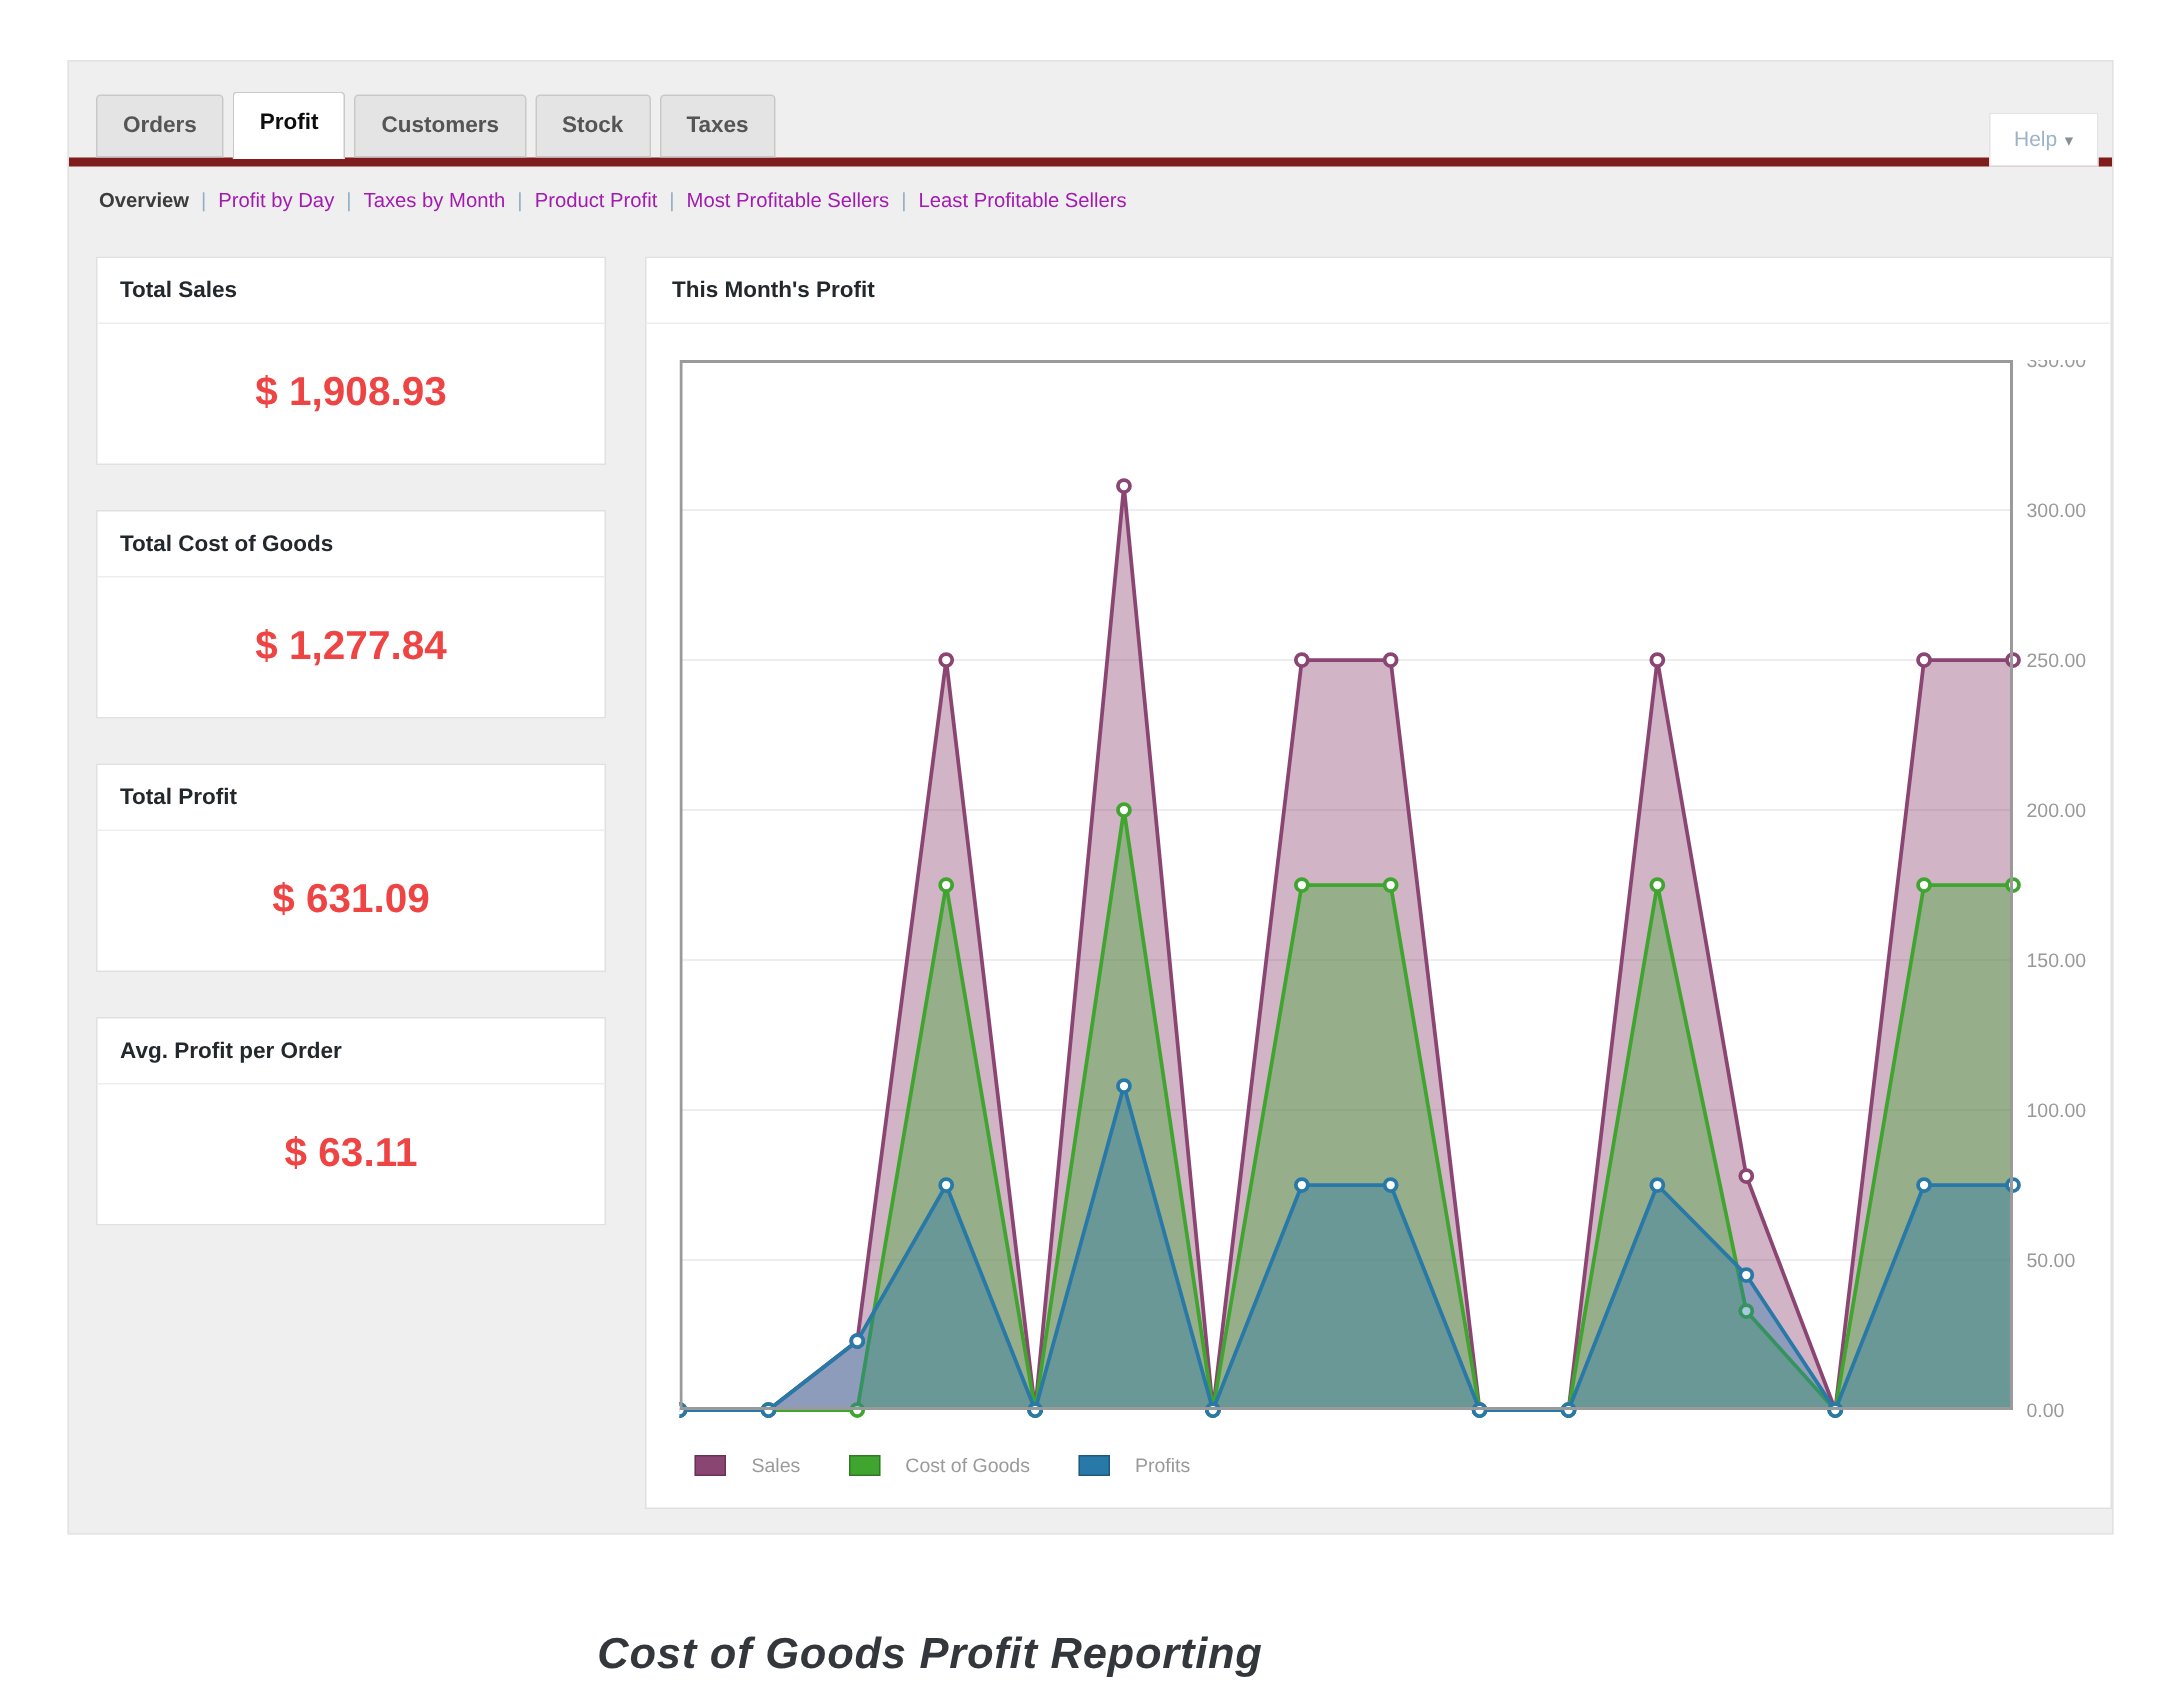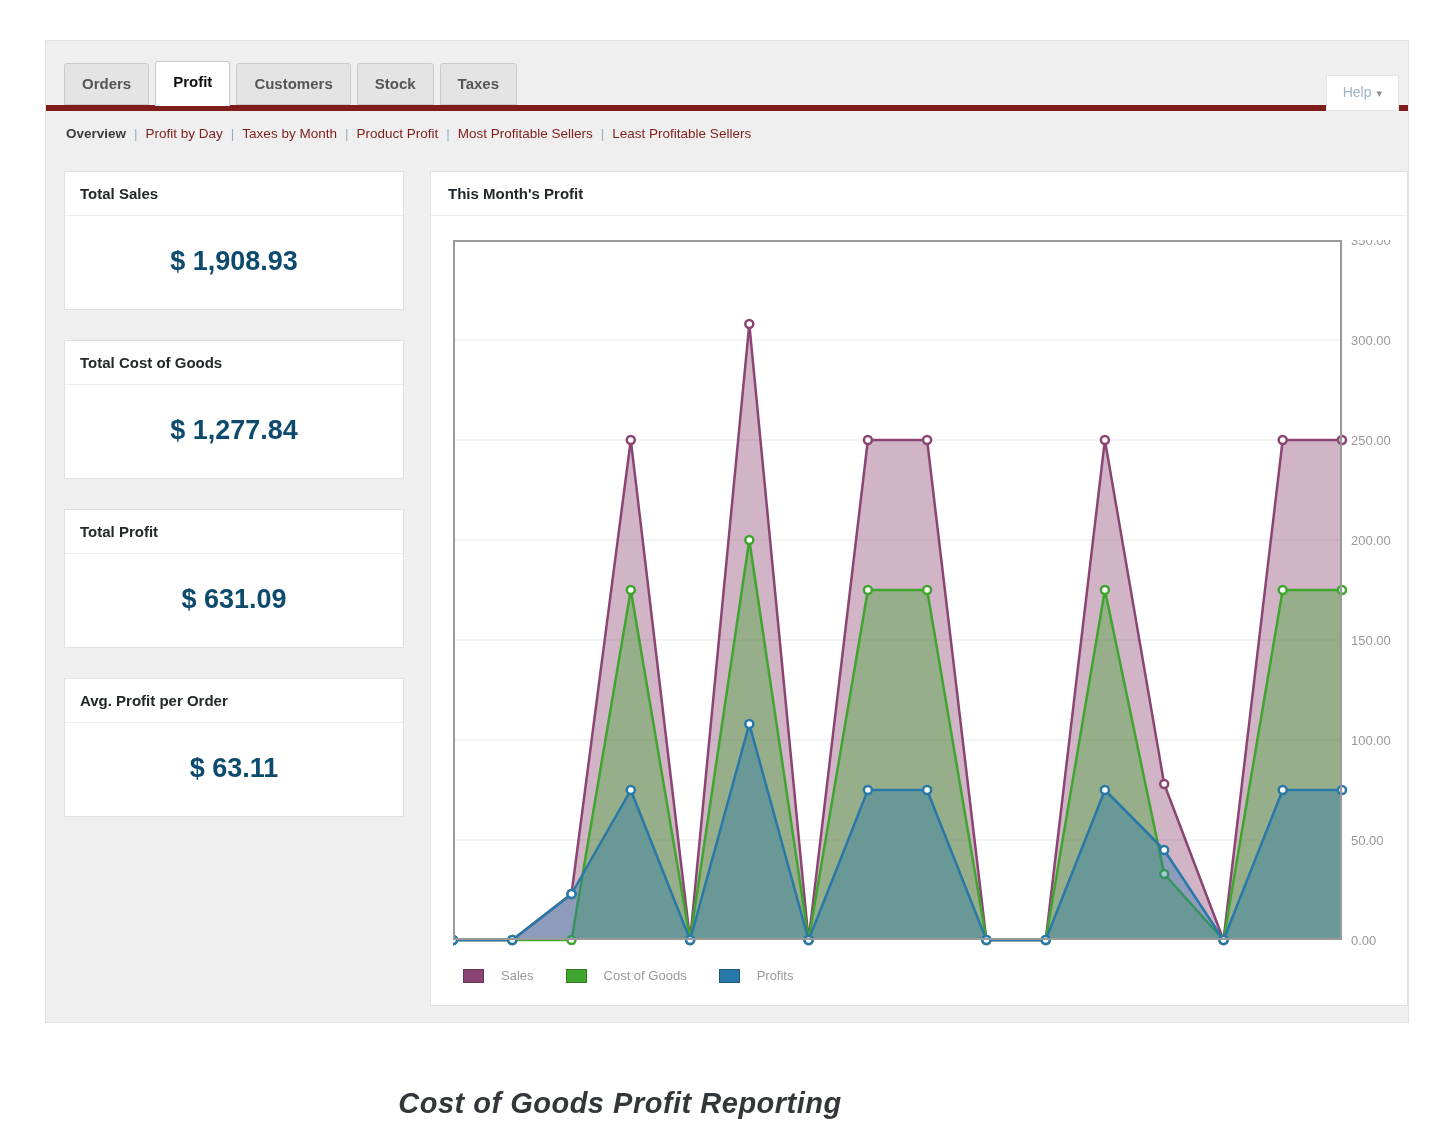--- a/index.html
+++ b/index.html
@@ -52,40 +52,40 @@
   .tab.active {
     background: #ffffff;
     color: #0d0d0d;
     border-bottom: 1px solid #ffffff;
     padding-bottom: 15px;
   }
 
   
   .subnav { padding: 15px 0 14px 20px; font-size: 13.5px; }
   .subnav .current { font-weight: bold; color: #3c3c3c; }
-  .subnav a { color: #7f1d1d; text-decoration: none; cursor: pointer; }
+  .subnav a { color: #a21caf; text-decoration: none; cursor: pointer; }
   .subnav .sep { color: #93aec2; margin: 0 8px; }
 
   
   .content { display: flex; padding: 16px 18px 0 18px; gap: 26px; }
 
   .stats { width: 340px; flex: none; }
   .stat-card {
     background: #fff;
     border: 1px solid #e0e0e0;
     margin-bottom: 30px;
   }
   .stat-card .stat-label {
     margin: 0; padding: 13px 15px;
     font-size: 15px; font-weight: bold; color: #23282d;
     border-bottom: 1px solid #ededed;
   }
   .stat-card .stat-value {
     text-align: center;
-    font-size: 27px; font-weight: bold; color: #0c4a6e;
+    font-size: 27px; font-weight: bold; color: #ef4444;
     padding: 30px 0 32px;
   }
 
   .chart-card {
     flex: 1;
     background: #fff;
     border: 1px solid #e0e0e0;
     height: 835px;
   }
   .chart-card .chart-title {

